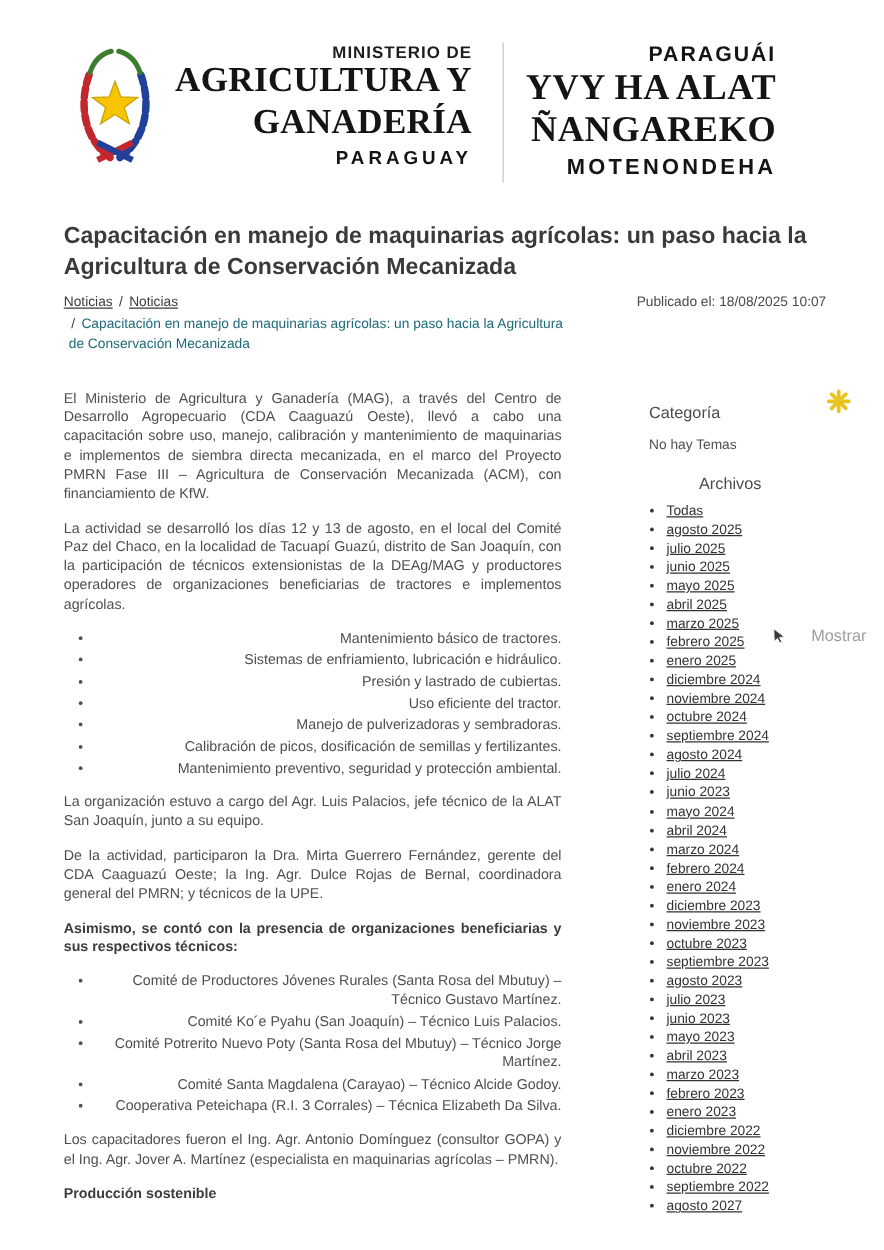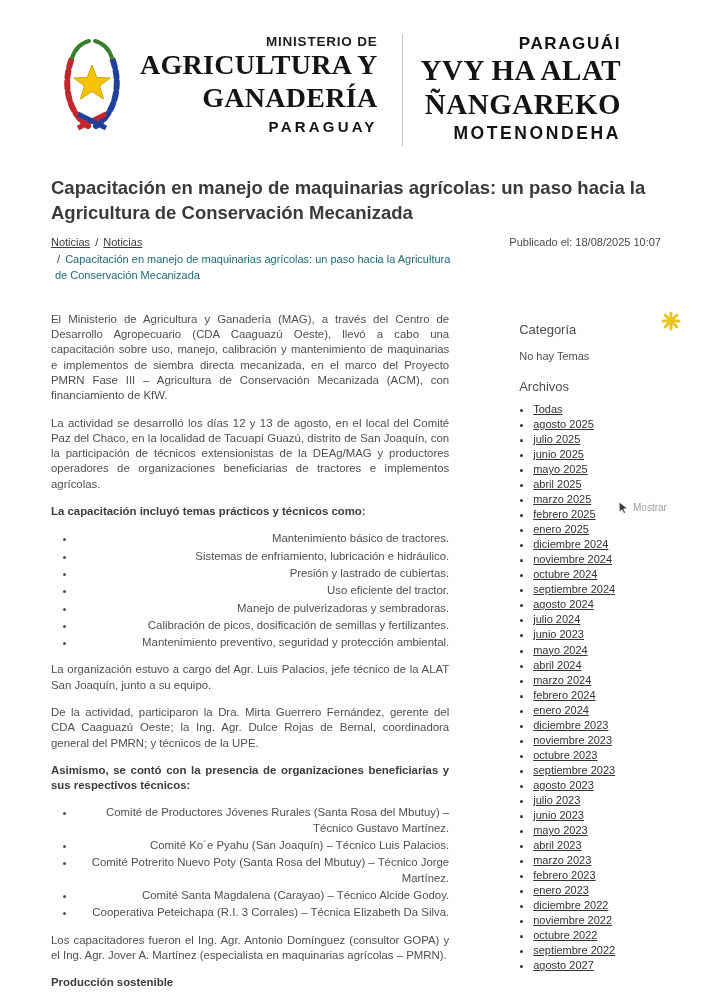--- a/index.html
+++ b/index.html
@@ -37,32 +37,32 @@
   .content-row { display:flex; margin-top:28px; }
   article { width:410px; font-size:11.4px; line-height:15.3px; text-align:justify; color:#4f4f4f; }
   article p { margin:0 0 12px; }
   .subhead { font-weight:bold; color:#3c3c3c; }
   .article-list { margin:0 0 12px; padding:0 0 0 25px; list-style:disc; }
   .article-list li { margin:0 0 2px; text-align:right; }
 
   aside { margin-left:70px; width:146px; padding-top:10px; }
   .side-title { margin:0 0 13px; font-size:13px; font-weight:normal; color:#4c4c4c; }
   .side-empty { font-size:11px; color:#4f4f4f; margin:0 0 17px; }
-  .archives-title { margin-bottom:8px; }
+  .archives-title { margin-bottom:8px;margin-left:40px; }
   .archive-list { margin:0; padding:0 0 0 14px; list-style:disc; font-size:11px; }
   .archive-list li { line-height:15.05px; color:#333; }
   .archive-list a { color:#333333; text-decoration:underline; }
 
   
   .accessibility-btn { position:absolute; top:311px; right:26px; background:none; border:none; padding:0; cursor:pointer; line-height:0; }
   .hover-tooltip {
     position:absolute; left:616px; top:500px;
-    display:flex; align-items:center; gap:4px;
+    display:flex; align-items:center; gap:20px;
     background:rgba(255,255,255,.85); border-radius:3px;
-    padding:1px 5px 1px 2px; font-size:10px; color:#9e9e9e; white-space:nowrap;
+    padding:1px 5px 1px 2px; font-size:13px; color:#9e9e9e; white-space:nowrap;
   }
 </style>
 </head>
 <body>
 
 <header class="site-header">
   <a class="logo" href="#">
     <svg width="76" height="104" viewBox="0 0 76 104">
       <path d="M34 94 C14 80 8 52 18 26" fill="none" stroke="#c1272d" stroke-width="6" stroke-dasharray="7 4" stroke-linecap="round"></path>
       <path d="M42 94 C62 80 68 52 58 26" fill="none" stroke="#20409a" stroke-width="6" stroke-dasharray="7 4" stroke-linecap="round"></path>
@@ -103,21 +103,20 @@
         <span class="crumb-current">Capacitación en manejo de maquinarias agrícolas: un paso hacia la Agricultura de Conservación Mecanizada</span>
       </div>
     </nav>
     <div class="published">Publicado el: 18/08/2025 10:07</div>
   </div>
 
   <div class="content-row">
     <article>
       <p>El Ministerio de Agricultura y Ganadería (MAG), a través del Centro de Desarrollo Agropecuario (CDA Caaguazú Oeste), llevó a cabo una capacitación sobre uso, manejo, calibración y mantenimiento de maquinarias e implementos de siembra directa mecanizada, en el marco del Proyecto PMRN Fase III – Agricultura de Conservación Mecanizada (ACM), con financiamiento de KfW.</p>
       <p>La actividad se desarrolló los días 12 y 13 de agosto, en el local del Comité Paz del Chaco, en la localidad de Tacuapí Guazú, distrito de San Joaquín, con la participación de técnicos extensionistas de la DEAg/MAG y productores operadores de organizaciones beneficiarias de tractores e implementos agrícolas.</p>
-      <p class="subhead">La capacitación incluyó temas prácticos y técnicos como:</p>
       <ul class="article-list">
 
       <li>Mantenimiento básico de tractores.</li>
           <li>Sistemas de enfriamiento, lubricación e hidráulico.</li>
           <li>Presión y lastrado de cubiertas.</li>
           <li>Uso eficiente del tractor.</li>
           <li>Manejo de pulverizadoras y sembradoras.</li>
           <li>Calibración de picos, dosificación de semillas y fertilizantes.</li>
           <li>Mantenimiento preventivo, seguridad y protección ambiental.</li>
         </ul>

